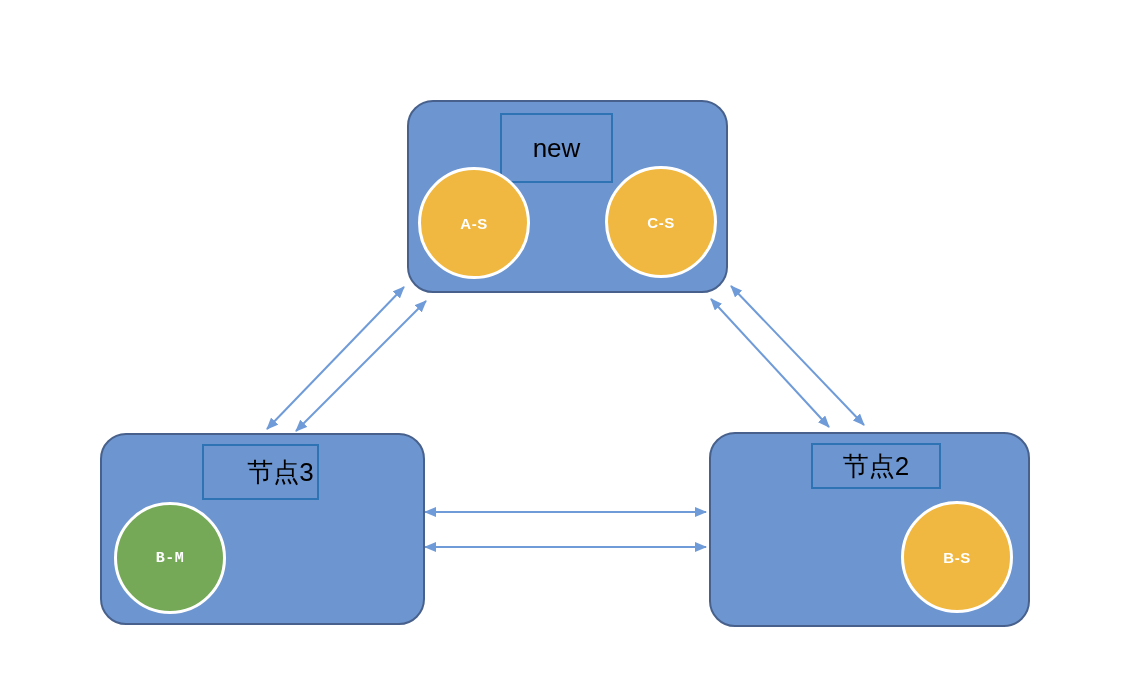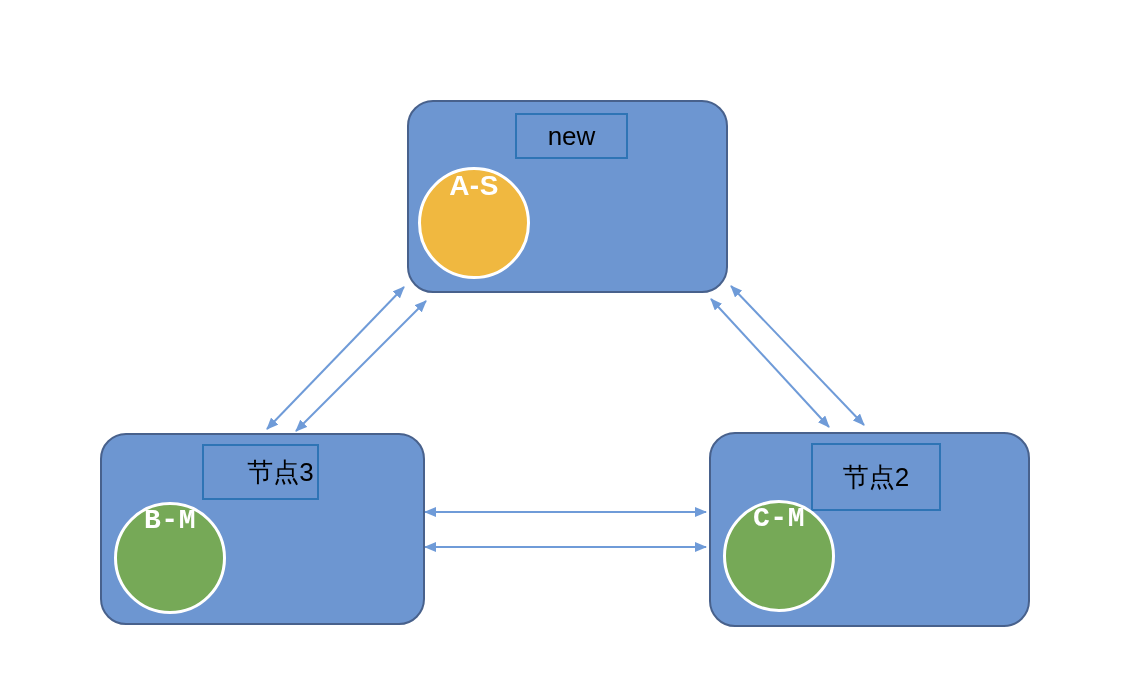--- a/index.html
+++ b/index.html
@@ -50,23 +50,24 @@
     line-height: 1;
   }
   .circle {
     position: absolute;
     width: 112px;
     height: 112px;
     border-radius: 50%;
     border: 3px solid var(--circle-border, #ffffff);
     box-sizing: border-box;
     display: flex;
+    align-items: center;
     justify-content: center;
     color: var(--circle-text, #ffffff);
-    font-size: 28px;
+    font-size: 15px;
     font-weight: bold;
     letter-spacing: 0.5px;
   }
   .circle--yellow { background: var(--circle-yellow, #F0B840); }
   .circle--green  { background: var(--circle-green, #76A957); font-family: Liberation Mono, monospace; }
 </style>
 </head>
 <body>
 
 <div class="canvas">
@@ -79,30 +80,33 @@
     </defs>
     <line x1="267" y1="429" x2="404" y2="287" marker-start="url(#ah)" marker-end="url(#ah)"></line>
     <line x1="296" y1="431" x2="426" y2="301" marker-start="url(#ah)" marker-end="url(#ah)"></line>
     <line x1="829" y1="427" x2="711" y2="299" marker-start="url(#ah)" marker-end="url(#ah)"></line>
     <line x1="864" y1="425" x2="731" y2="286" marker-start="url(#ah)" marker-end="url(#ah)"></line>
     <line x1="425" y1="512" x2="706" y2="512" marker-start="url(#ah)" marker-end="url(#ah)"></line>
     <line x1="425" y1="547" x2="706" y2="547" marker-start="url(#ah)" marker-end="url(#ah)"></line>
   </svg>
 
   <div class="node" style="left:407px; top:100px; width:321px; height:193px;"></div>
-  <div class="node-label" style="left:515px; top:113px; width:113px; height:46px;">new</div>
+  <div class="node-label" style="left:500px; top:113px; width:113px; height:70px;">new</div>
   <div class="circle circle--yellow" style="left:418px; top:167px;">
     <span>A-S</span>
+  </div>
+  <div class="circle circle--yellow" style="left:605px; top:166px;">
+    <span>C-S</span>
   </div>
 
   <div class="node" style="left:100px; top:433px; width:325px; height:192px;"></div>
   <div class="node-label" style="left:202px; top:444px; width:117px; height:56px;padding-left:40px;">节点3</div>
   <div class="circle circle--green" style="left:114px; top:502px;">
     <span>B-M</span>
   </div>
 
   <div class="node" style="left:709px; top:432px; width:321px; height:195px;"></div>
-  <div class="node-label" style="left:811px; top:443px; width:130px; height:68px;">节点2</div>
-  <div class="circle circle--green" style="left:723px; top:500px;">
-    <span>C-M</span>
+  <div class="node-label" style="left:811px; top:443px; width:130px; height:46px;">节点2</div>
+  <div class="circle circle--yellow" style="left:901px; top:501px;">
+    <span>B-S</span>
   </div>
 
 </div>
 
 </body></html>

